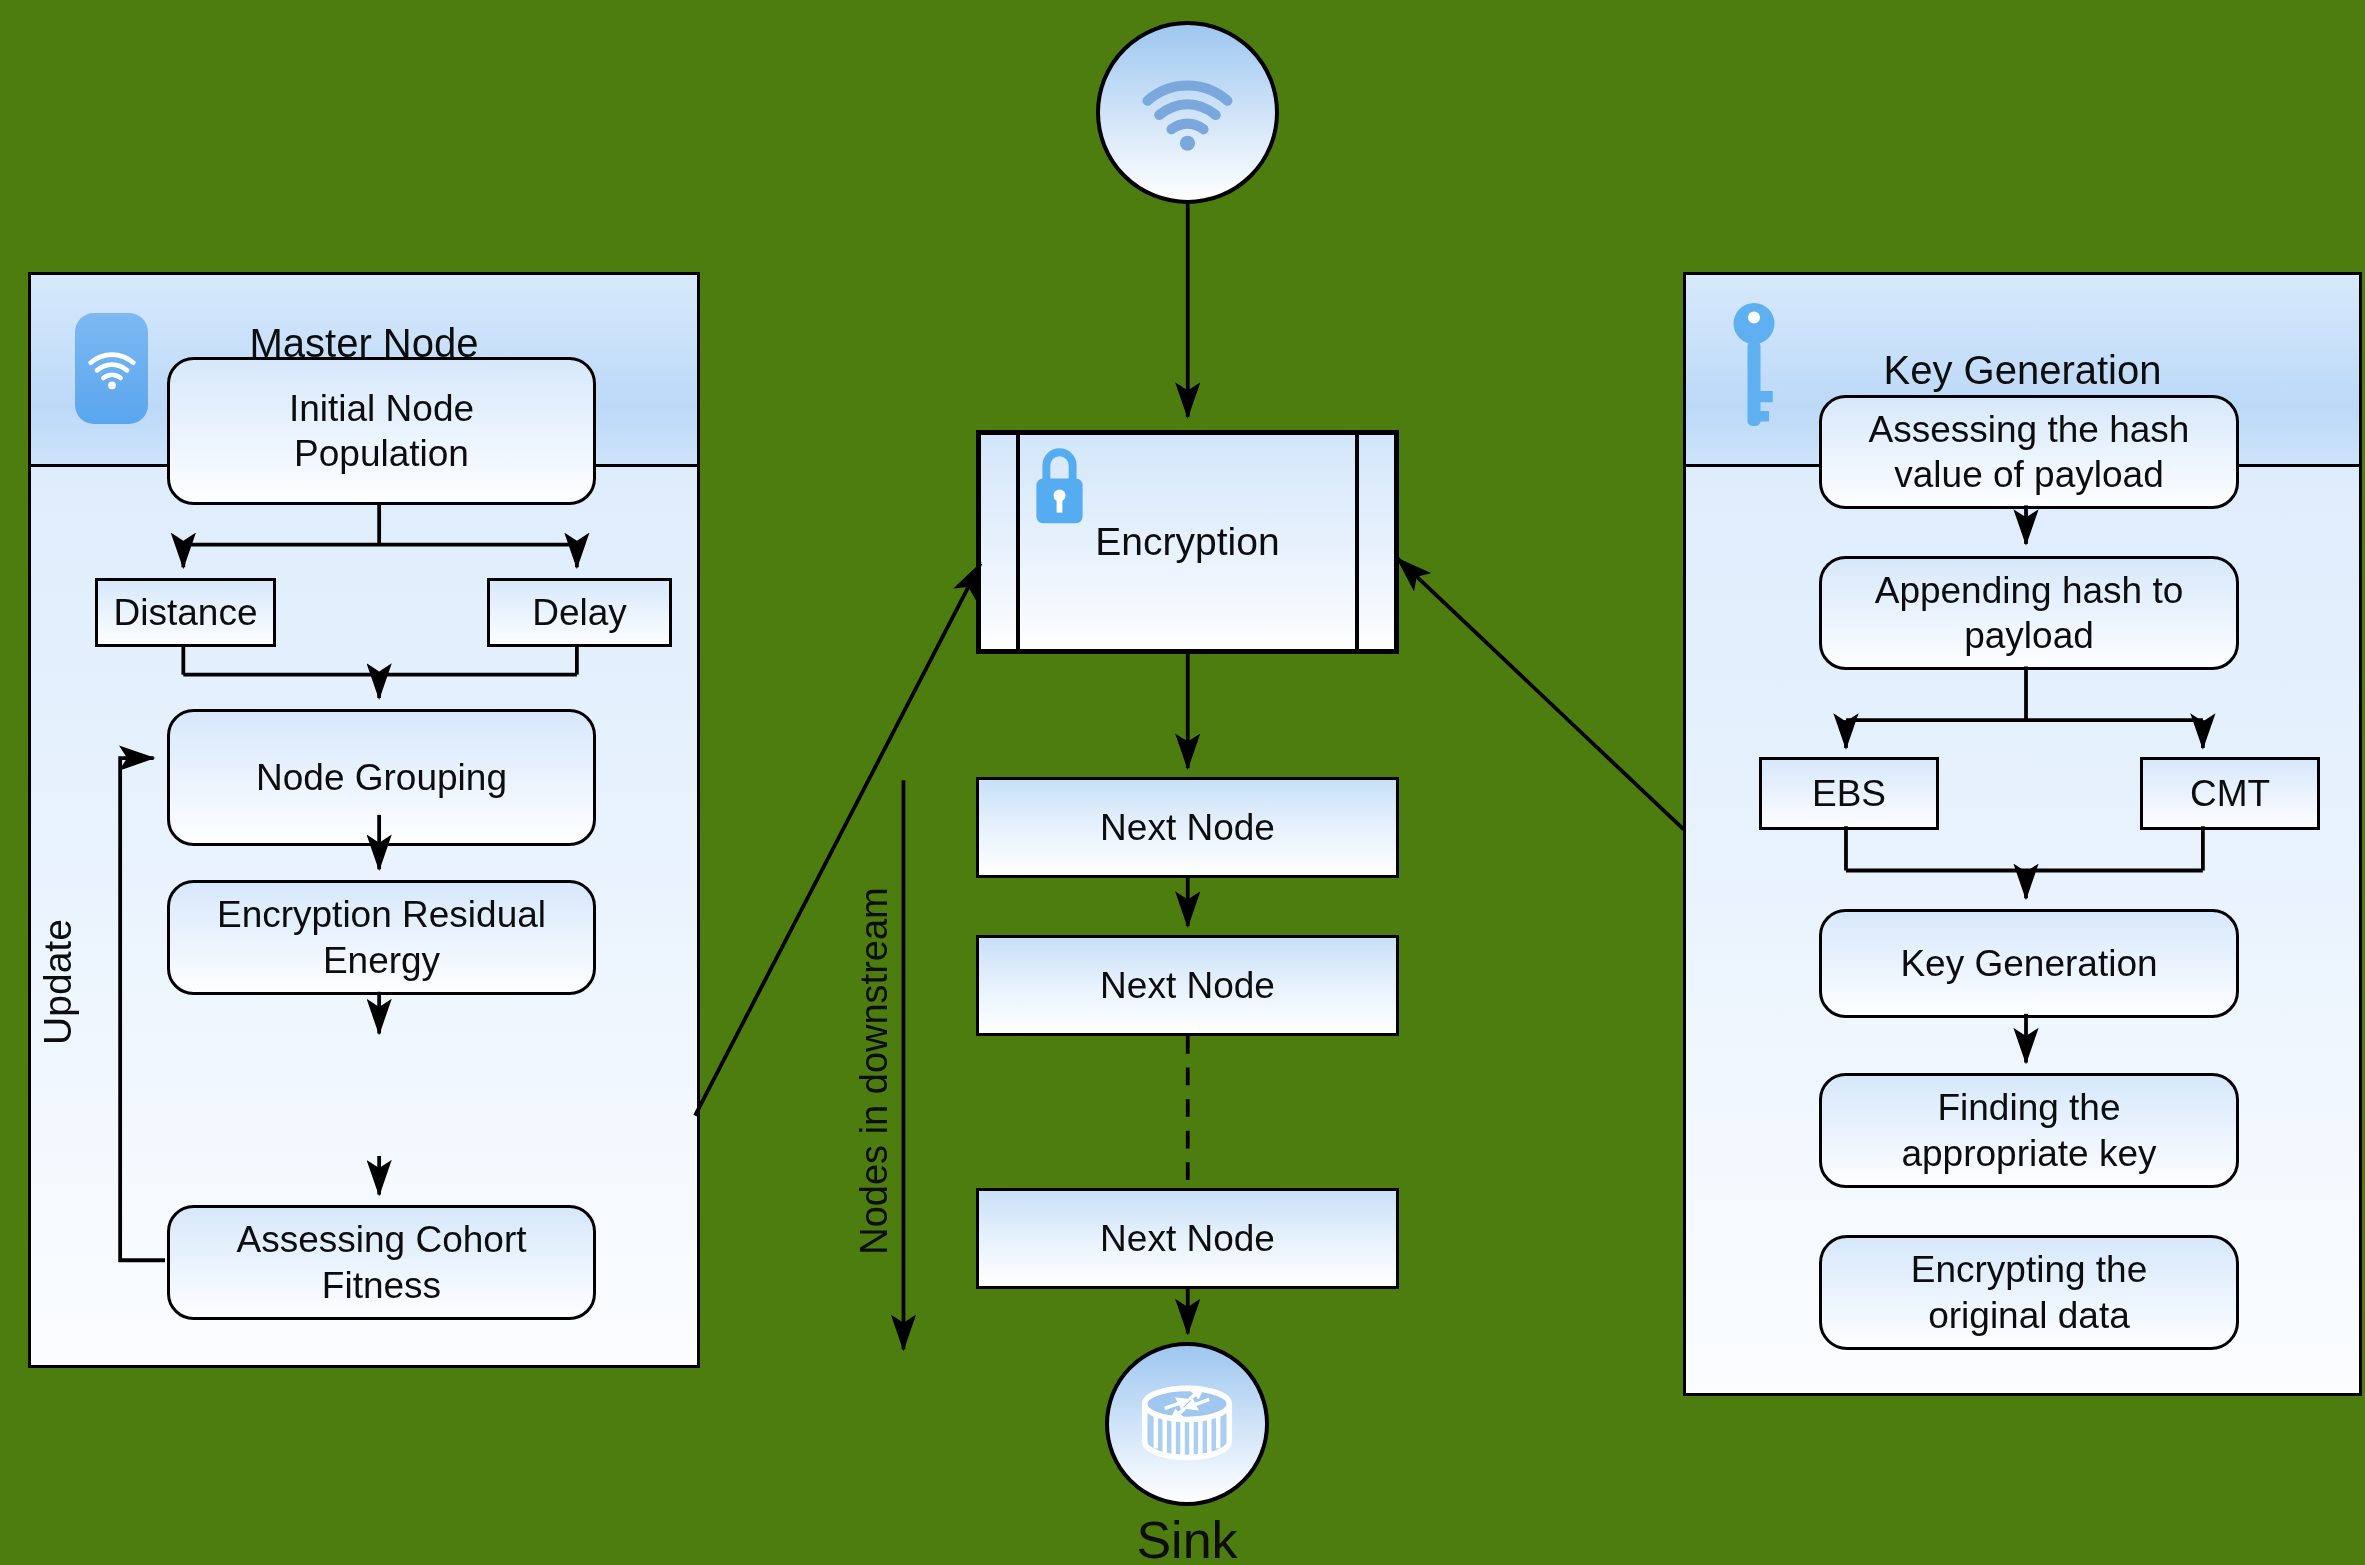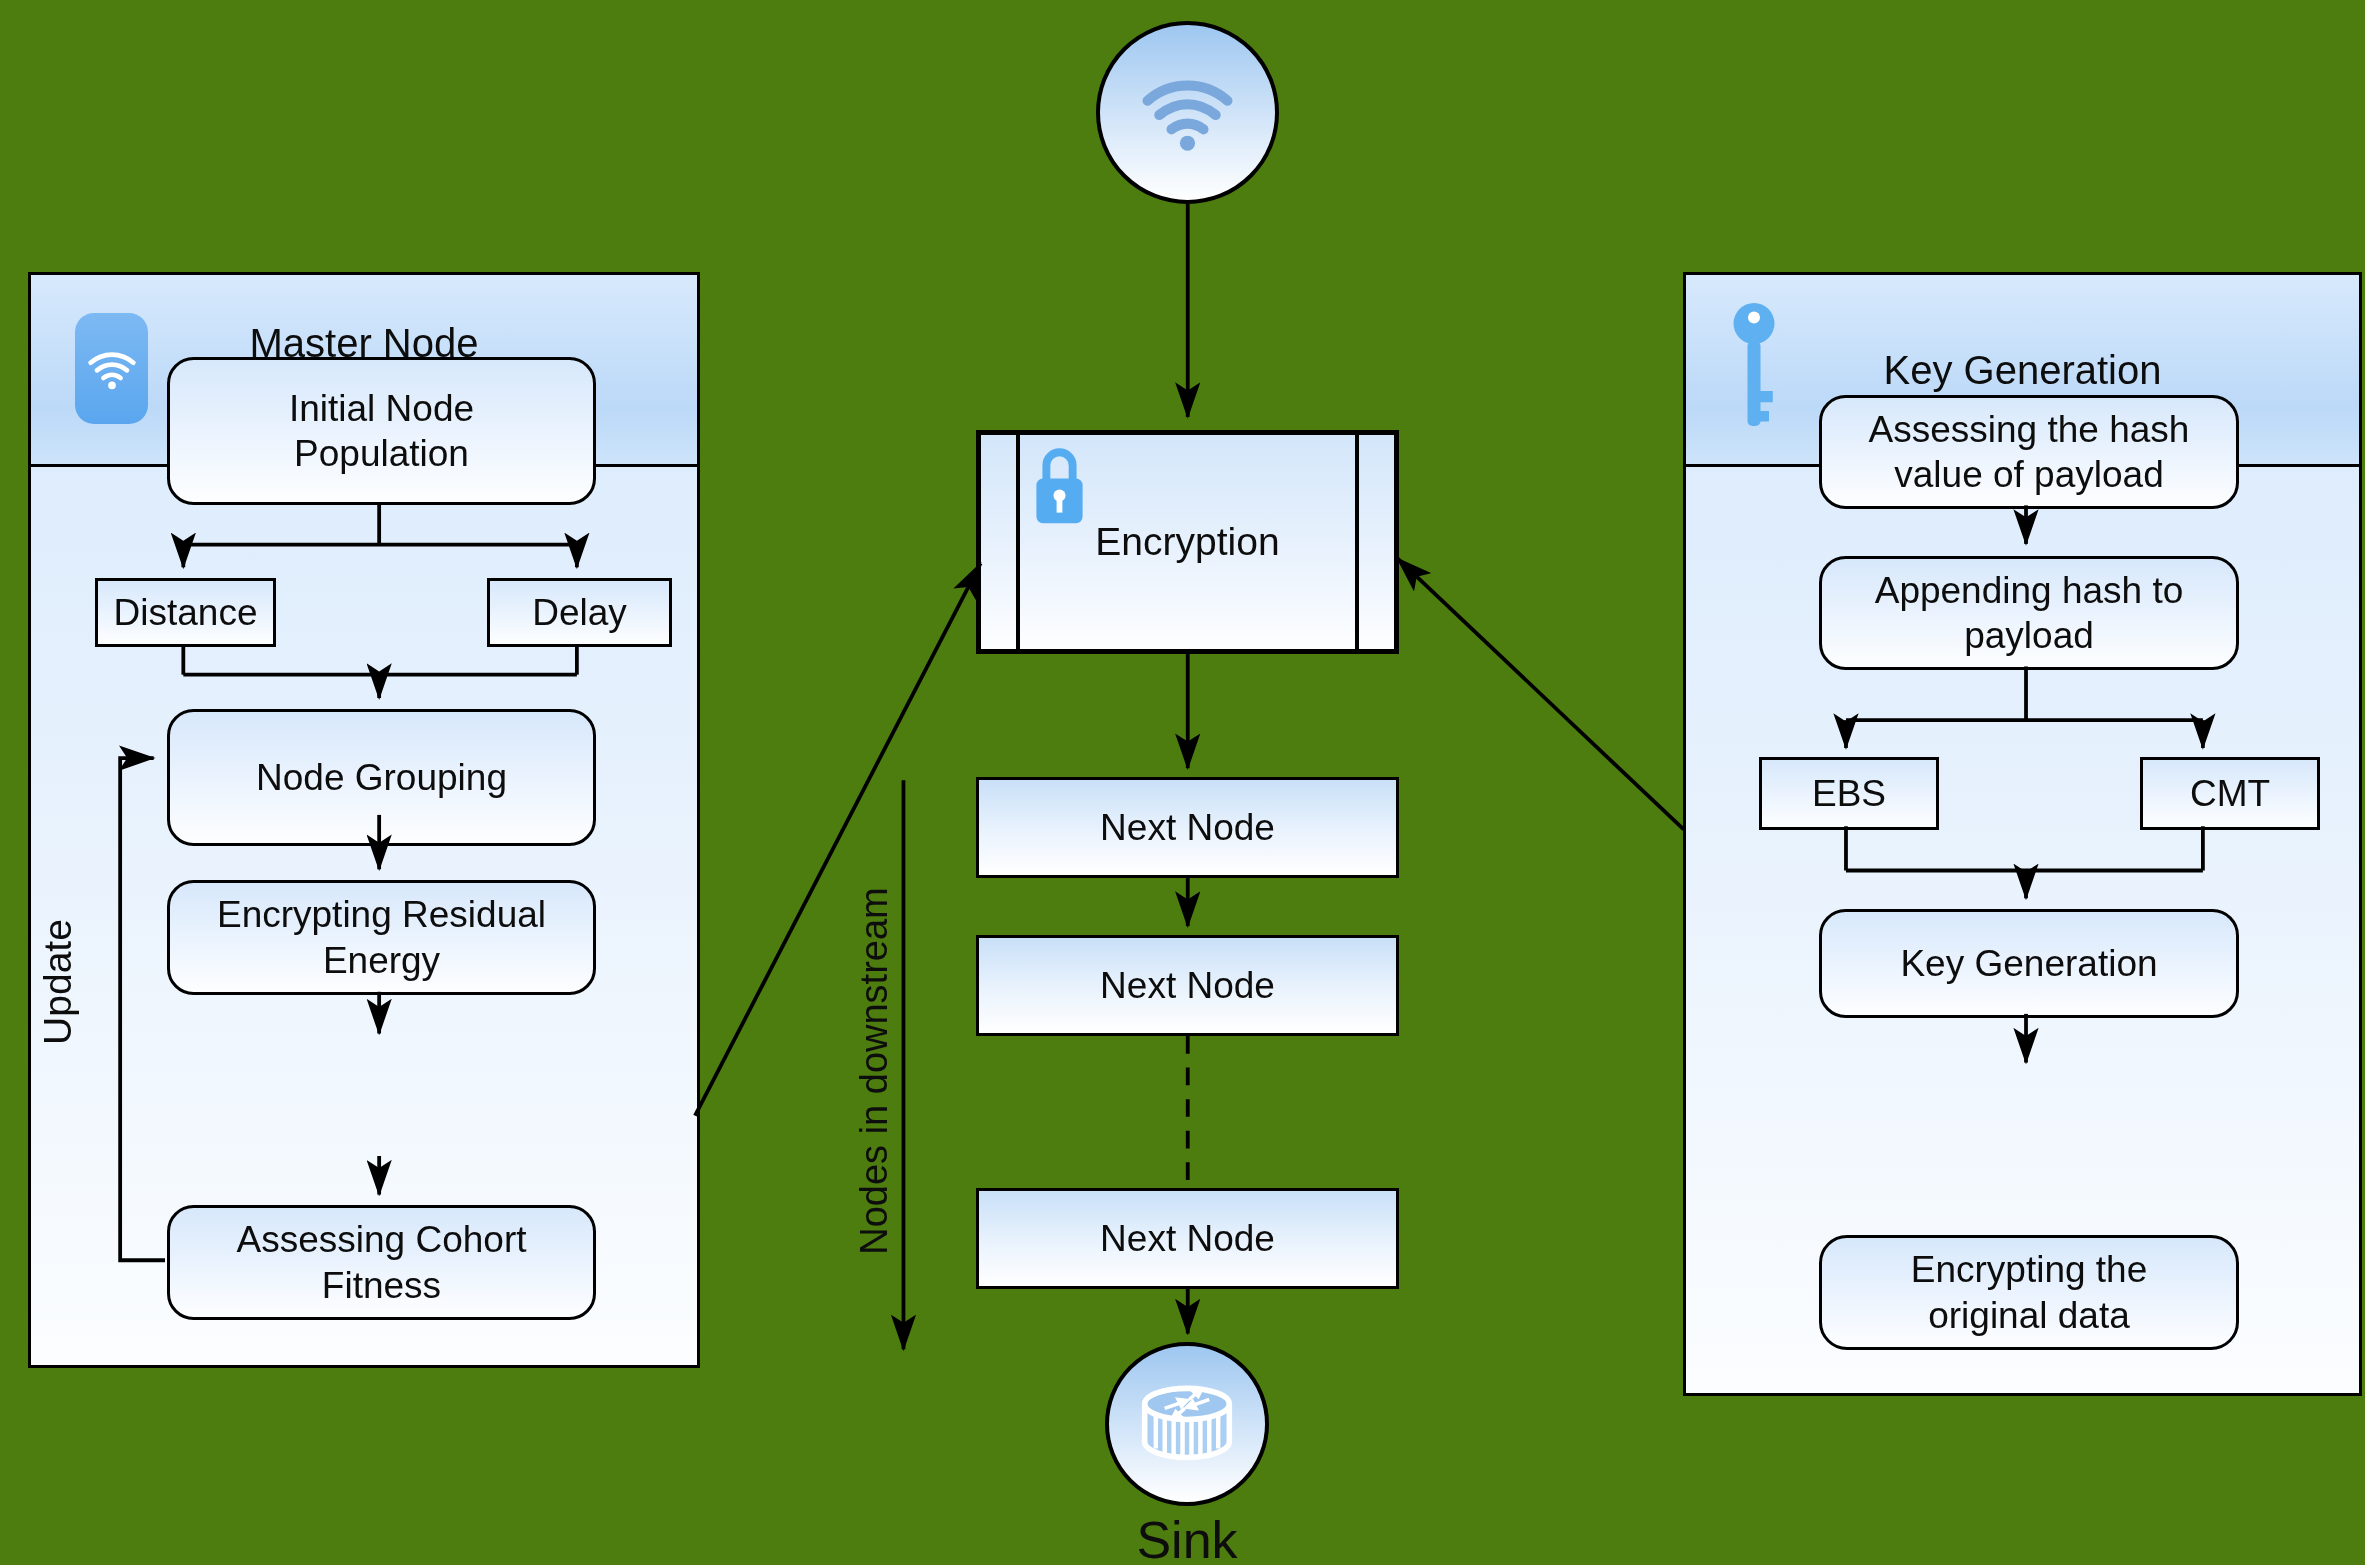--- a/index.html
+++ b/index.html
@@ -63,21 +63,21 @@
 
     <div class="box rounded" style="left:136px;top:82px;width:429px;height:148px;">Initial Node
 Population</div>
 
     <div class="box" style="left:64px;top:303px;width:181px;height:69px;">Distance</div>
 
     <div class="box" style="left:456px;top:303px;width:185px;height:69px;">Delay</div>
 
     <div class="box rounded" style="left:136px;top:434px;width:429px;height:137px;">Node Grouping</div>
 
-    <div class="box rounded" style="left:136px;top:605px;width:429px;height:115px;">Encrypting Residual
+    <div class="box rounded" style="left:136px;top:605px;width:429px;height:115px;">Encryption Residual
 Energy</div>
 
 
     <div class="box rounded" style="left:136px;top:930px;width:429px;height:115px;">Assessing Cohort
 Fitness</div>
 
     <div class="vtext" style="left:27px;top:707px;">Update</div>
   </section>
 
   <div class="circle" style="left:1096px;top:21px;width:183px;height:183px;">
@@ -156,20 +156,22 @@
 
     <div class="box rounded" style="left:133px;top:281px;width:420px;height:114px;">Appending hash to
 payload</div>
 
     <div class="box" style="left:73px;top:482px;width:180px;height:73px;">EBS</div>
 
     <div class="box" style="left:430px;top:482px;width:180px;height:73px;margin-left:24px;">CMT</div>
 
     <div class="box rounded" style="left:133px;top:634px;width:420px;height:109px;">Key Generation</div>
 
+    <div class="box rounded" style="left:133px;top:798px;width:420px;height:115px;">Finding the
+appropriate key</div>
 
     <div class="box rounded" style="left:133px;top:960px;width:420px;height:115px;border-radius:28px;">Encrypting the
 original data</div>
   </section>
 
   <svg class="wires" width="2366" height="1566" viewBox="0 0 3745 2479">
     <defs>
       <marker id="ah" markerWidth="58" markerHeight="40" refX="55" refY="20" orient="auto" markerUnits="userSpaceOnUse">
         <polygon points="0,0 58,20 0,40 13,20" fill="#000"></polygon>
       </marker>

